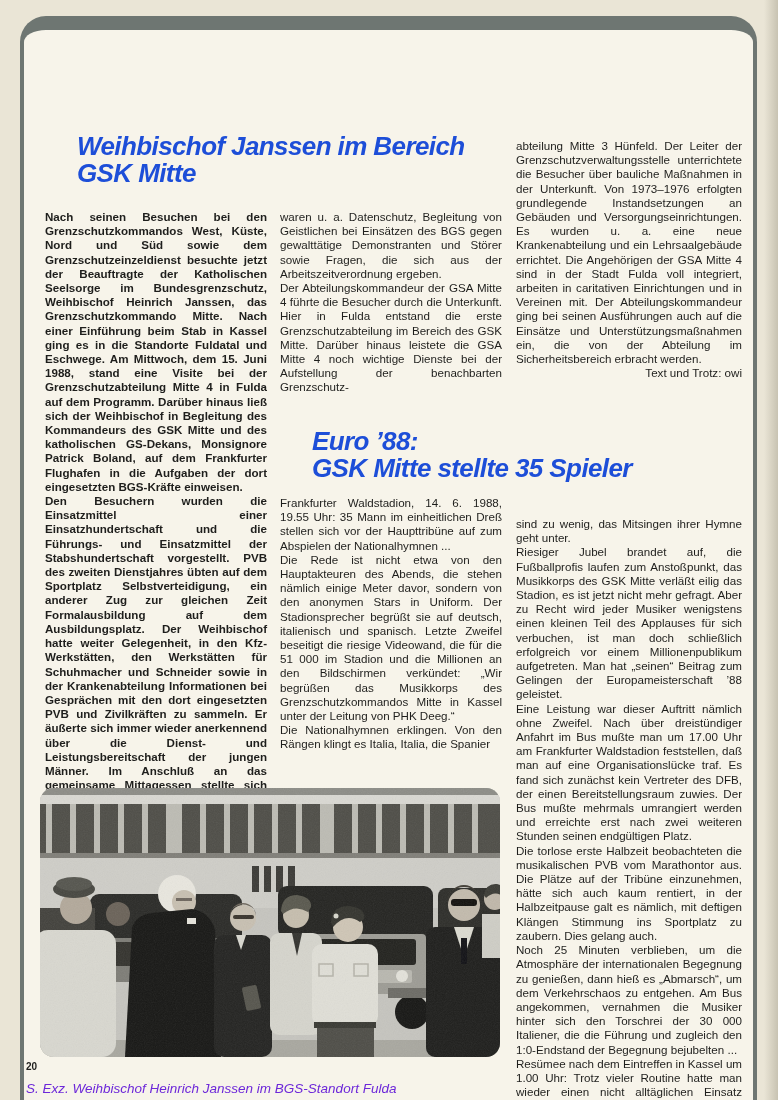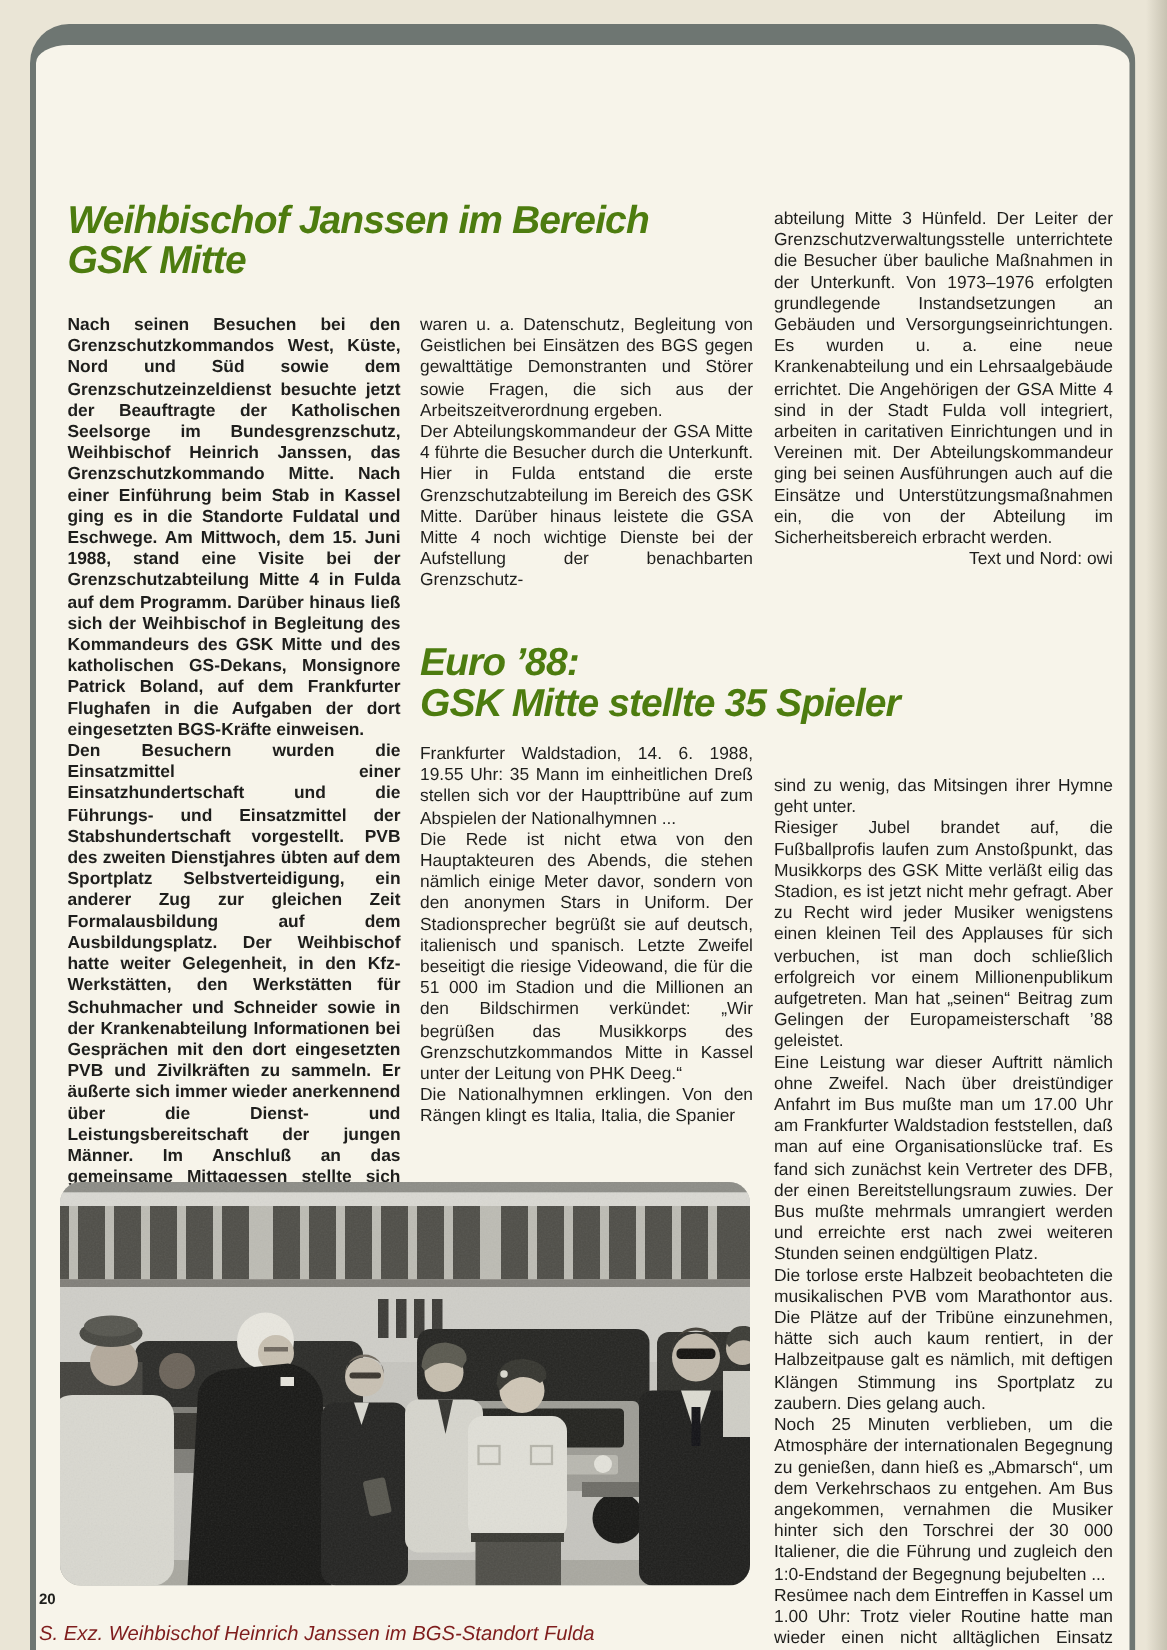--- a/index.html
+++ b/index.html
@@ -4,32 +4,32 @@
 <style>
   html,body{margin:0;padding:0;background:#d9d4c4;}
   .stage{position:relative;width:778px;height:1100px;background:#eae5d6;overflow:hidden;
          font-family:"Liberation Sans",sans-serif;color:#1e1e1c;}
   .edge-shadow{position:absolute;right:0;top:0;width:14px;height:100%;
          background:linear-gradient(to right,rgba(0,0,0,0),rgba(110,105,85,.28));}
   .paper{position:absolute;left:24px;top:30px;width:730px;height:1070px;background:#f7f4ea;}
   .frame{position:absolute;left:20px;top:16px;width:729px;height:1200px;
          border:solid #6e7672;border-width:14px 4px 0 4px;border-radius:26px 26px 0 0;}
   .headline{position:absolute;font-weight:bold;font-style:italic;font-size:26px;line-height:27px;
-         letter-spacing:-.6px;color:#4d7c0f;white-space:nowrap;}
+         letter-spacing:-.6px;color:#1d4ed8;white-space:nowrap;margin-left:32px;}
   .col{position:absolute;width:222px;font-size:11.6px;line-height:14.2px;text-align:justify;
          hyphens:auto;-webkit-hyphens:auto;}
   .col p{margin:0;}
   .credit{text-align:right;margin-top:0;}
   .sign{text-align:right;margin-top:-14.2px;}
   .photo{position:absolute;left:40px;top:788px;width:460px;height:269px;border-radius:14px;
          overflow:hidden;background:#c6c5bf;}
   .photo svg{display:block;width:100%;height:100%;}
   .caption-row{position:absolute;left:26px;top:1061px;width:700px;display:flex;align-items:baseline;gap:9px;flex-direction:column;}
   .pageno{font-weight:bold;font-size:10px;}
-  .caption{font-style:italic;font-size:13.5px;color:#7f1d1d;}
+  .caption{font-style:italic;font-size:13.5px;color:#6d28d9;}
 </style>
 </head>
 <body>
 
 <div class="stage">
   <div class="paper"></div>
   <div class="frame"></div>
 
   <div class="headline" style="left:45px;top:133px;">
     <div>Weihbischof Janssen im Bereich</div>
@@ -39,21 +39,21 @@
   <div class="col" style="left:45px;top:210px;font-weight:bold;">
     <p>Nach seinen Besuchen bei den Grenzschutzkommandos West, Küste, Nord und Süd sowie dem Grenzschutzeinzeldienst besuchte jetzt der Beauftragte der Katholischen Seelsorge im Bundesgrenzschutz, Weihbischof Heinrich Janssen, das Grenzschutzkommando Mitte. Nach einer Einführung beim Stab in Kassel ging es in die Standorte Fuldatal und Eschwege. Am Mittwoch, dem 15. Juni 1988, stand eine Visite bei der Grenzschutzabteilung Mitte 4 in Fulda auf dem Programm. Darüber hinaus ließ sich der Weihbischof in Begleitung des Kommandeurs des GSK Mitte und des katholischen GS-Dekans, Monsignore Patrick Boland, auf dem Frankfurter Flughafen in die Aufgaben der dort eingesetzten BGS-Kräfte einweisen.</p>
     <p>Den Besuchern wurden die Einsatzmittel einer Einsatzhundertschaft und die Führungs- und Einsatzmittel der Stabshundertschaft vorgestellt. PVB des zweiten Dienstjahres übten auf dem Sportplatz Selbstverteidigung, ein anderer Zug zur gleichen Zeit Formalausbildung auf dem Ausbildungsplatz. Der Weihbischof hatte weiter Gelegenheit, in den Kfz-Werkstätten, den Werkstätten für Schuhmacher und Schneider sowie in der Krankenabteilung Informationen bei Gesprächen mit den dort eingesetzten PVB und Zivilkräften zu sammeln. Er äußerte sich immer wieder anerkennend über die Dienst- und Leistungsbereitschaft der jungen Männer. Im Anschluß an das gemeinsame Mittagessen stellte sich der Gast Fragen seiner Gesprächsteilnehmer. Er versicherte den Männern menschliche Begleitung und Geistlichen Beistand. Themenbereiche</p>
   </div>
   <div class="col" style="left:280px;top:210px;">
     <p>waren u. a. Datenschutz, Begleitung von Geistlichen bei Einsätzen des BGS gegen gewalttätige Demonstranten und Störer sowie Fragen, die sich aus der Arbeitszeitverordnung ergeben.</p>
     <p>Der Abteilungskommandeur der GSA Mitte 4 führte die Besucher durch die Unterkunft. Hier in Fulda entstand die erste Grenzschutzabteilung im Bereich des GSK Mitte. Darüber hinaus leistete die GSA Mitte 4 noch wichtige Dienste bei der Aufstellung der benachbarten Grenzschutz-</p>
   </div>
   <div class="col" style="left:516px;top:139px;width:226px;">
     <p>abteilung Mitte 3 Hünfeld. Der Leiter der Grenzschutzverwaltungsstelle unterrichtete die Besucher über bauliche Maßnahmen in der Unterkunft. Von 1973–1976 erfolgten grundlegende Instandsetzungen an Gebäuden und Versorgungseinrichtungen. Es wurden u. a. eine neue Krankenabteilung und ein Lehrsaalgebäude errichtet. Die Angehörigen der GSA Mitte 4 sind in der Stadt Fulda voll integriert, arbeiten in caritativen Einrichtungen und in Vereinen mit. Der Abteilungskommandeur ging bei seinen Ausführungen auch auf die Einsätze und Unterstützungsmaßnahmen ein, die von der Abteilung im Sicherheitsbereich erbracht werden.</p>
-    <p class="credit">Text und Nord: owi</p>
+    <p class="credit">Text und Trotz: owi</p>
   </div>
 
   <div class="headline" style="left:280px;top:428px;">
     <div>Euro ’88:</div>
     <div>GSK Mitte stellte 35 Spieler</div>
   </div>
 
   <div class="col" style="left:280px;top:496px;">
     <p>Frankfurter Waldstadion, 14. 6. 1988, 19.55 Uhr: 35 Mann im einheitlichen Dreß stellen sich vor der Haupttribüne auf zum Abspielen der Nationalhymnen ...</p>
     <p>Die Rede ist nicht etwa von den Hauptakteuren des Abends, die stehen nämlich einige Meter davor, sondern von den anonymen Stars in Uniform. Der Stadionsprecher begrüßt sie auf deutsch, italienisch und spanisch. Letzte Zweifel beseitigt die riesige Videowand, die für die 51 000 im Stadion und die Millionen an den Bildschirmen verkündet: „Wir begrüßen das Musikkorps des Grenzschutzkommandos Mitte in Kassel unter der Leitung von PHK Deeg.“</p>

